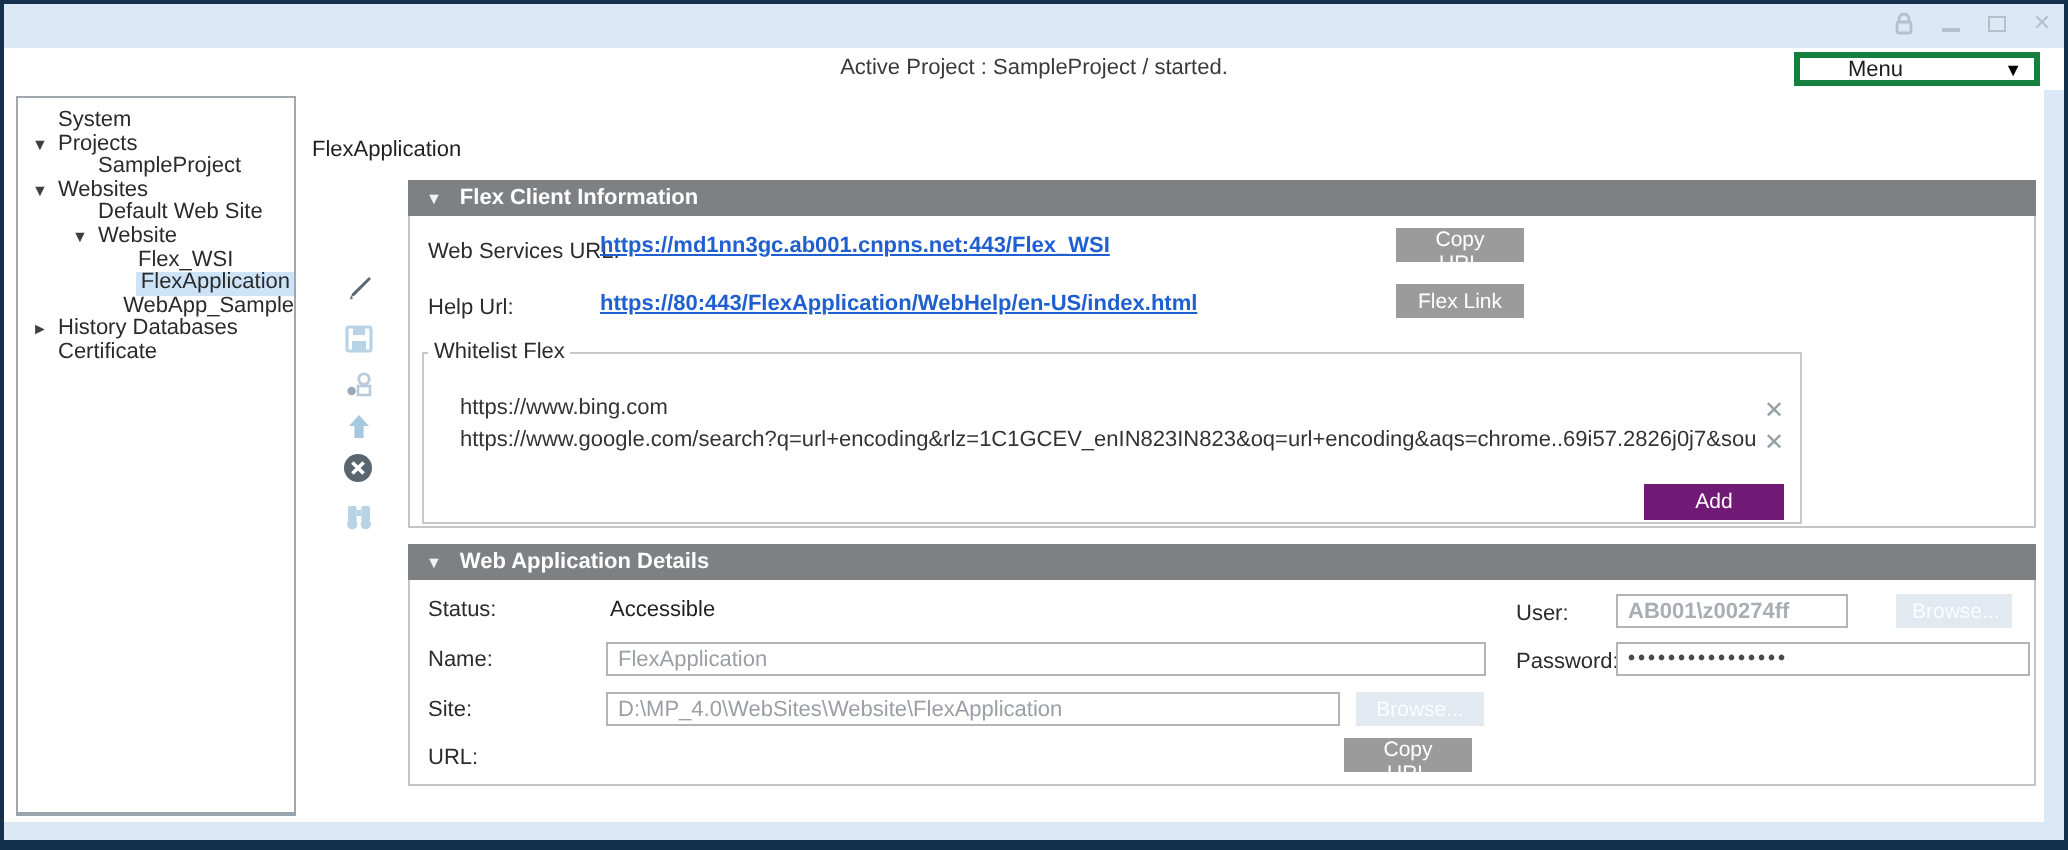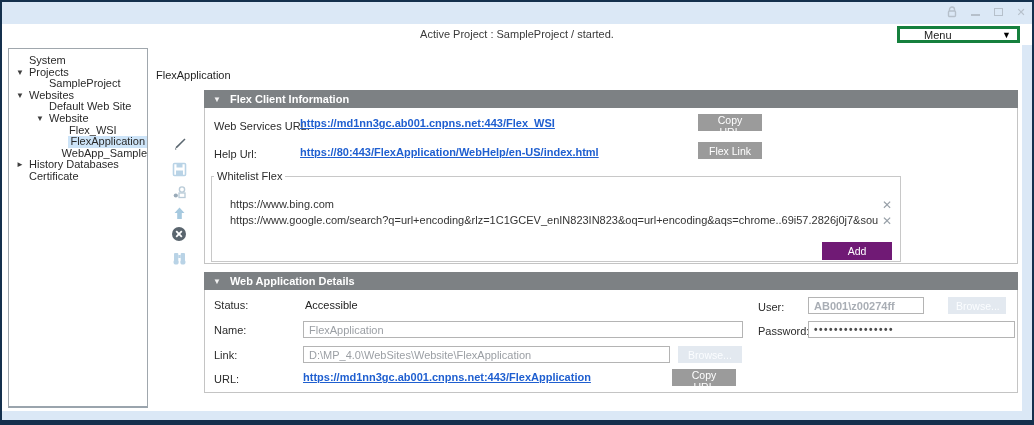--- a/index.html
+++ b/index.html
@@ -233,26 +233,25 @@
         <span class="tri">▼</span>
         <span>Web Application Details</span>
       </div>
       <div class="secbody" style="height:103px">
         <label class="f" style="left:9px; top:9px">Status:</label>
         <span class="statusval" style="left:100px; top:9px">Accessible</span>
 
         <label class="f" style="left:9px; top:34px">Name:</label>
         <input class="fld" style="left: 98px; top: 31px; width: 440px;" readonly="" value="FlexApplication">
 
-        <label class="f" style="left:9px; top:59px">Link:</label>
+        <label class="f" style="left:9px; top:59px">Site:</label>
         <input class="fld" style="left: 98px; top: 56px; width: 367px;" readonly="" value="D:\MP_4.0\WebSites\Website\FlexApplication">
         <button class="btn pale" style="left:473px; top:56px">Browse...</button>
 
         <label class="f" style="left:9px; top:83px">URL:</label>
-        <a class="link" style="left:98px; top:81px" href="#">https://md1nn3gc.ab001.cnpns.net:443/FlexApplication</a>
         <button class="btn" style="left:467px; top:79px">Copy URL</button>
 
         <label class="f" style="left:553px; top:11px">User:</label>
         <input class="fld user" style="left: 603px; top: 7px; width: 116px;" readonly="" value="AB001\z00274ff">
         <button class="btn pale" style="left:743px; top:7px; width:58px">Browse...</button>
 
         <label class="f" style="left:553px; top:35px">Password:</label>
         <input class="fld pwd" style="left: 603px; top: 31px; width: 207px;" readonly="" value="••••••••••••••••">
       </div>
     </div>

